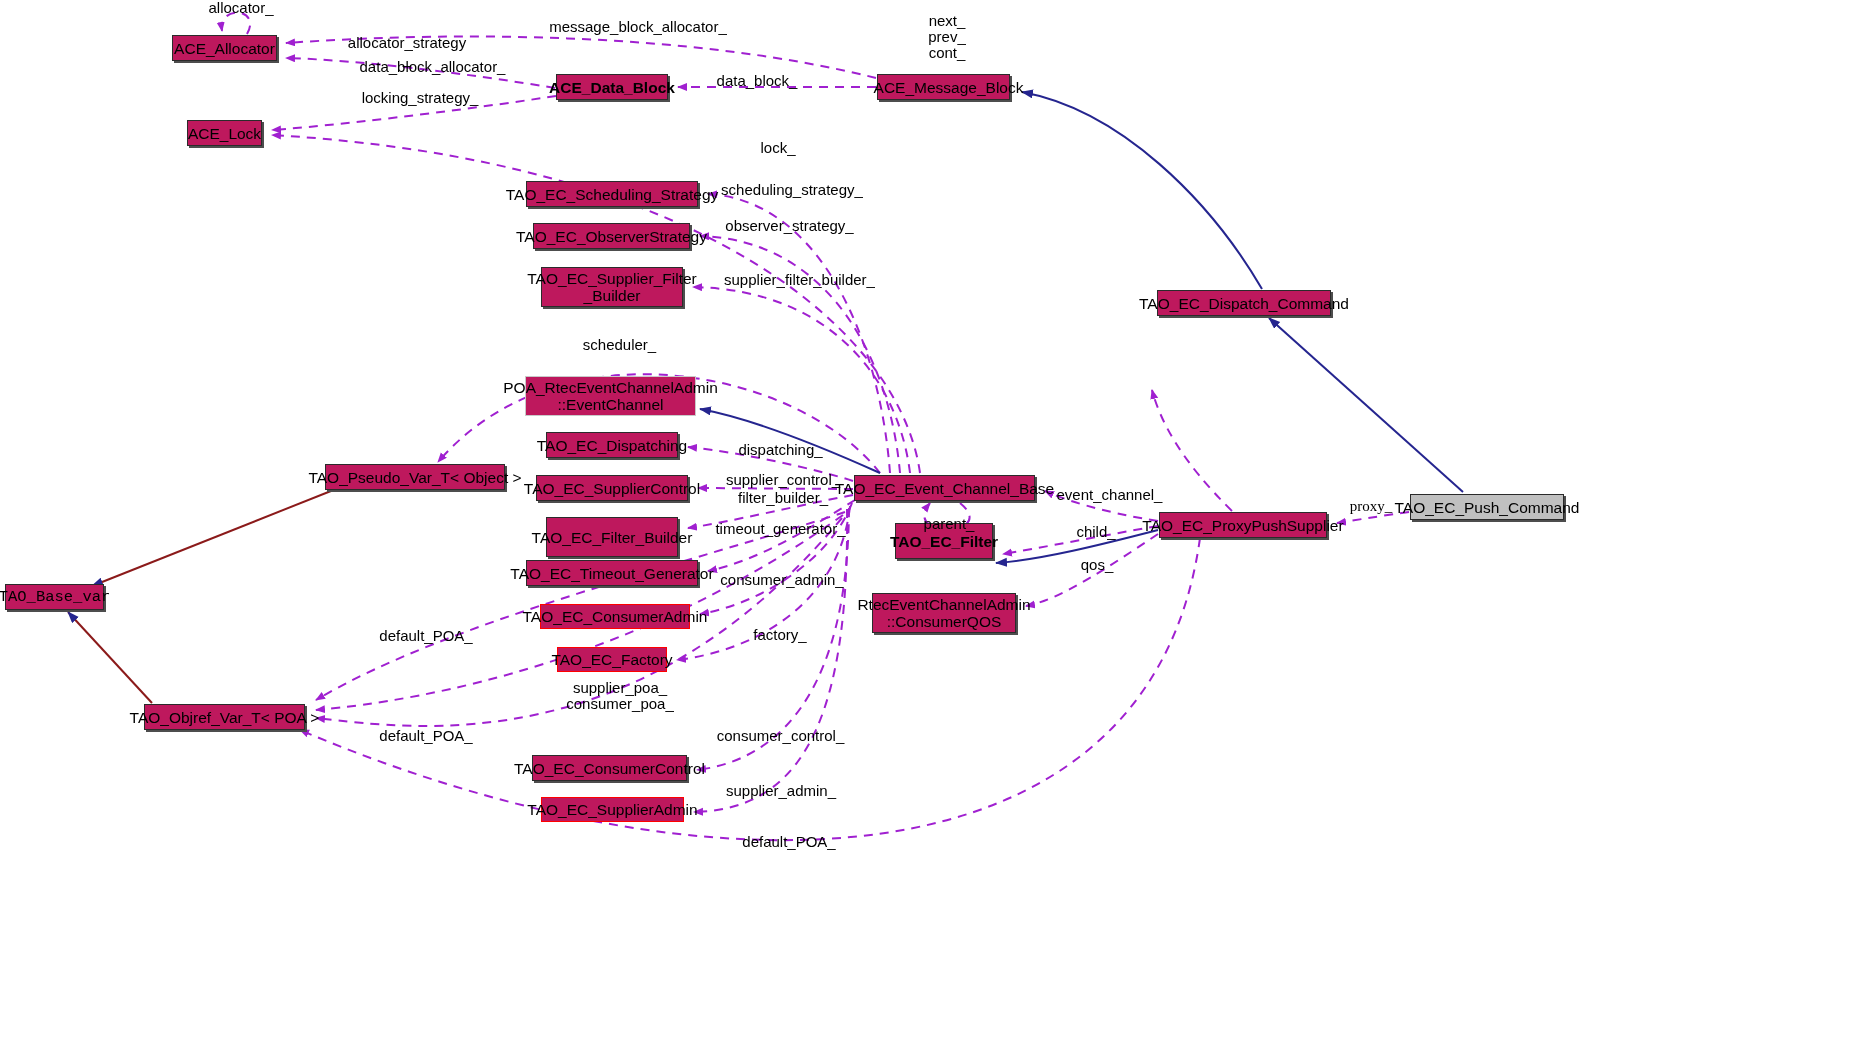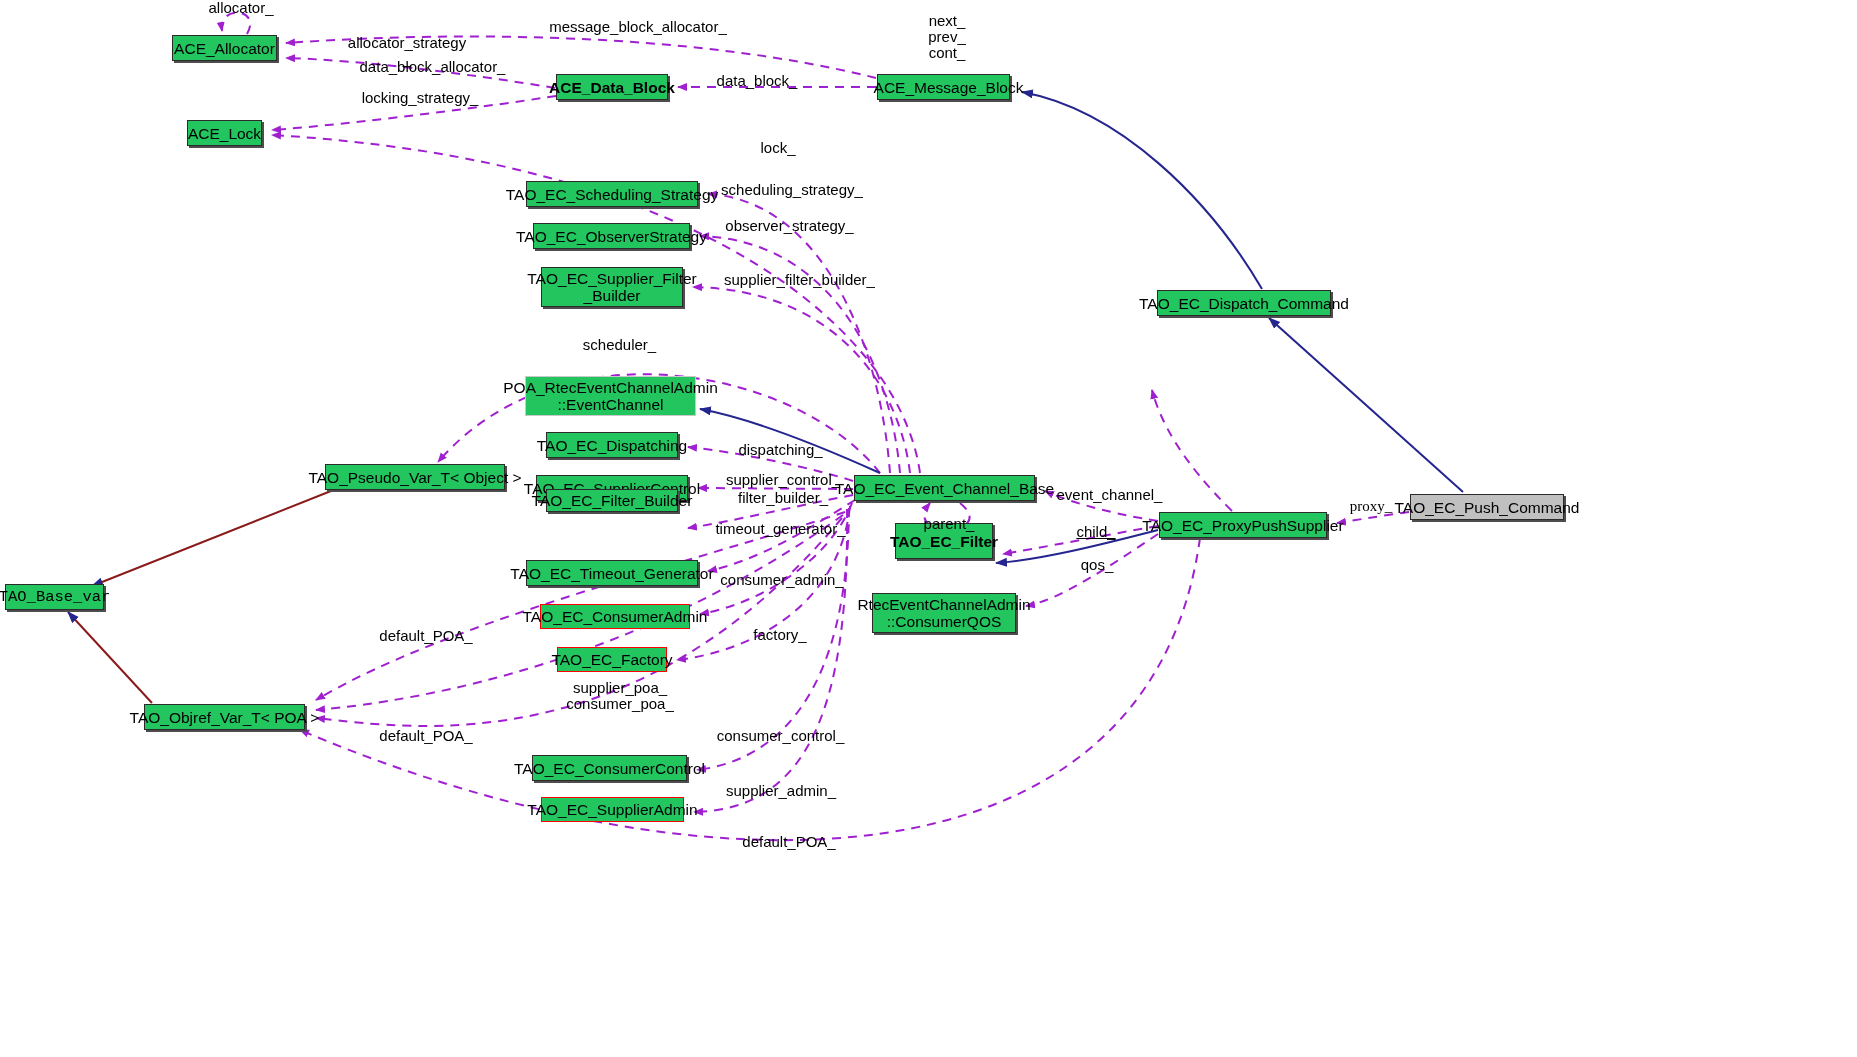--- a/index.html
+++ b/index.html
@@ -1,20 +1,20 @@
 <!DOCTYPE html>
 <html><head>
 <meta charset="utf-8">
 <style>
   html,body{margin:0;padding:0;background:#ffffff;}
   body{font-family:"Liberation Sans",sans-serif;}
   #diagram{position:relative;width:1857px;height:1057px;background:#ffffff;overflow:hidden;}
   #edges{position:absolute;left:0;top:0;width:1857px;height:1057px;}
   .node{position:absolute;box-sizing:border-box;display:flex;align-items:center;justify-content:center;
-        text-align:center;background:#22c55e;border:1px solid #2b2b2b;color:#000000;
+        text-align:center;background:#be185d;border:1px solid #2b2b2b;color:#000000;
         font-size:15.5px;line-height:17px;letter-spacing:0px;white-space:pre;z-index:5;}
   .node.shadow{box-shadow:2px 2px 0 0 #4d4d4d;}
   .node.red{border:1.6px solid #ff0000;}
   .node.grey-border{border:1px solid #c9c9c9;}
   .node.filled{background:#c0c0c0;}
   .elabel{position:absolute;font-size:15px;line-height:16px;color:#000000;white-space:pre;
           text-align:center;z-index:6;}
 </style>
 </head>
 <body>
@@ -132,21 +132,21 @@
   <div class="node shadow" style="left:546px;top:432px;width:132px;height:26px;">TAO_EC_Dispatching</div>
 
   <div class="node shadow" style="left:325px;top:464px;width:180px;height:26px;">TAO_Pseudo_Var_T&lt; Object &gt;</div>
 
   <div class="node shadow" style="left:536px;top:475px;width:152px;height:26px;">TAO_EC_SupplierControl</div>
 
   <div class="node shadow" style="left:854px;top:475px;width:181px;height:26px;">TAO_EC_Event_Channel_Base</div>
 
   <div class="node filled shadow" style="left:1410px;top:494px;width:154px;height:26px;">TAO_EC_Push_Command</div>
 
-  <div class="node shadow" style="left:546px;top:489px;width:132px;height:23px;">TAO_EC_Filter_Builder</div>
+  <div class="node shadow" style="left:546px;top:517px;width:132px;height:40px;">TAO_EC_Filter_Builder</div>
 
   <div class="node shadow" style="left:1159px;top:512px;width:168px;height:26px;">TAO_EC_ProxyPushSupplier</div>
 
   <div class="node shadow" style="left:895px;top:523px;width:98px;height:36px;font-weight:bold;">TAO_EC_Filter</div>
 
   <div class="node shadow" style="left:526px;top:560px;width:172px;height:26px;">TAO_EC_Timeout_Generator</div>
 
   <div class="node shadow" style="left:5px;top:584px;width:99px;height:26px;font-family:Liberation Mono, monospace;">TAO_Base_var</div>
 
   <div class="node red" style="left:540px;top:604px;width:150px;height:25px;">TAO_EC_ConsumerAdmin</div>
@@ -177,21 +177,21 @@
   <div class="elabel" style="left:712px;top:218px;width:155px;">observer_strategy_</div>
   <div class="elabel" style="left:707px;top:272px;width:185px;">supplier_filter_builder_</div>
   <div class="elabel" style="left:572px;top:337px;width:95px;">scheduler_</div>
   <div class="elabel" style="left:728px;top:442px;width:105px;">dispatching_</div>
   <div class="elabel" style="left:713px;top:472px;width:140px;">supplier_control_</div>
   <div class="elabel" style="left:1047px;top:487px;width:125px;">event_channel_</div>
   <div class="elabel" style="left:1341px;top:498px;width:60px;font-family:Liberation Serif, serif;">proxy_</div>
   <div class="elabel" style="left:723px;top:490px;width:120px;">filter_builder_</div>
   <div class="elabel" style="left:914px;top:516px;width:70px;">parent_</div>
   <div class="elabel" style="left:703px;top:521px;width:155px;">timeout_generator_</div>
-  <div class="elabel" style="left:1066px;top:524px;width:60px;text-decoration:underline;">child_</div>
+  <div class="elabel" style="left:1066px;top:524px;width:60px;">child_</div>
   <div class="elabel" style="left:1072px;top:557px;width:50px;">qos_</div>
   <div class="elabel" style="left:712px;top:572px;width:140px;">consumer_admin_</div>
   <div class="elabel" style="left:371px;top:628px;width:110px;">default_POA_</div>
   <div class="elabel" style="left:745px;top:627px;width:70px;">factory_</div>
   <div class="elabel" style="left:555px;top:680px;width:130px;">supplier_poa_
 consumer_poa_</div>
   <div class="elabel" style="left:371px;top:728px;width:110px;">default_POA_</div>
   <div class="elabel" style="left:708px;top:728px;width:145px;">consumer_control_</div>
   <div class="elabel" style="left:716px;top:783px;width:130px;">supplier_admin_</div>
   <div class="elabel" style="left:734px;top:834px;width:110px;">default_POA_</div>

